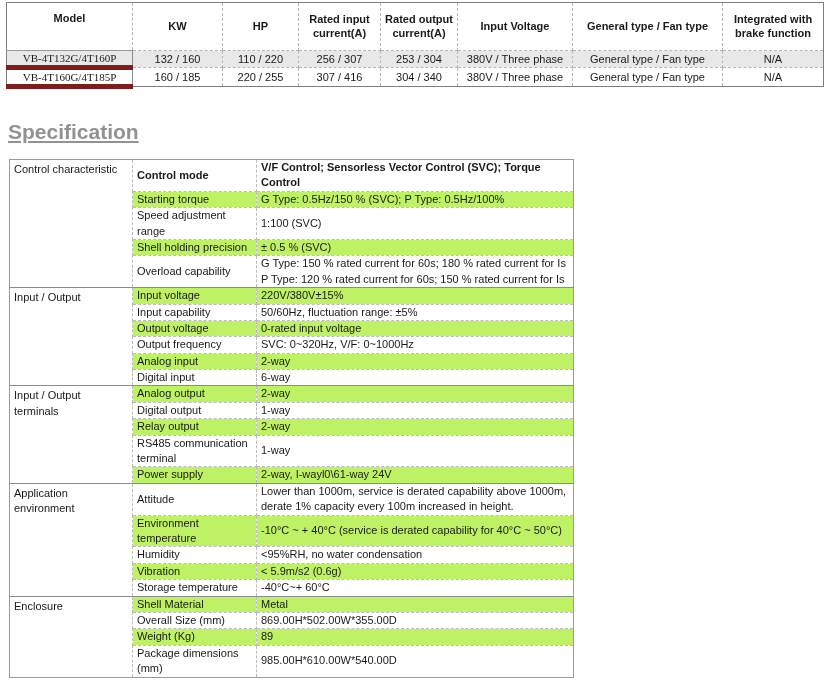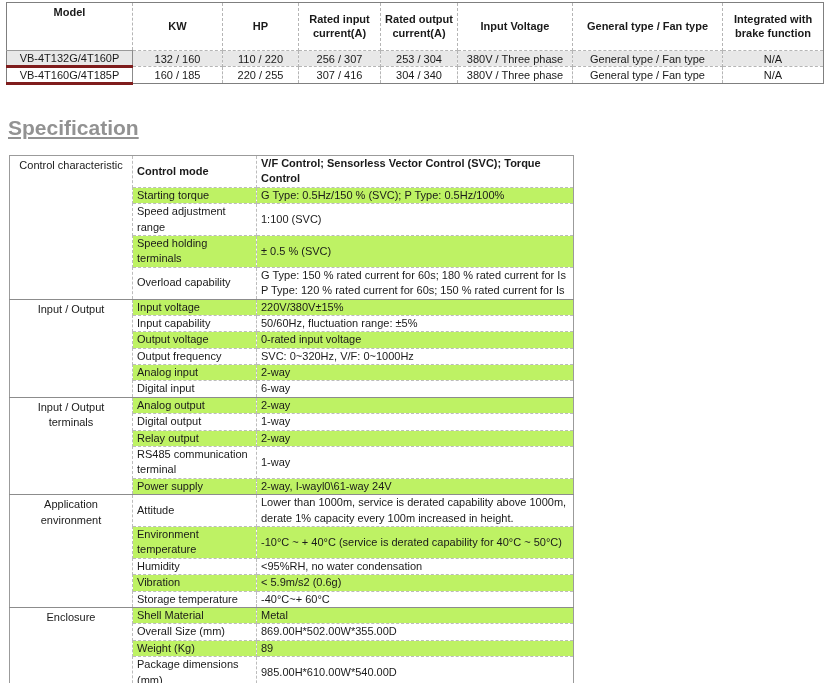--- a/index.html
+++ b/index.html
@@ -21,27 +21,28 @@
   }
   .models th, .models td {
     border:1px dashed #b5b5b5;
     text-align:center;
     vertical-align:middle;
     padding:1px 3px;
     overflow:hidden;
   }
   .models thead tr { height:48px; background:#ffffff; }
   .models th { font-weight:bold; line-height:1.25; }
-  .models th:first-child { vertical-align:top; padding-top:3px; }
+  .models th:first-child { vertical-align:top; padding-top:9px; }
   .models tbody tr { height:16px; }
   .models tbody tr:nth-child(odd) { background:#e8e8e8; }
   .models tbody td:first-child {
     border-right:1px solid #8c8c8c;
     border-top:1px solid #9a9a9a;
-    border-bottom:3px solid #7f1d1d;
+    border-bottom:5px solid #7f1d1d;
+    font-family:Liberation Serif, serif;
   }
 
   
   .heading {
     margin:31px 0 15px 2px;
     font-size:21px;
     line-height:24px;
     font-weight:bold;
     color:#929292;
     text-decoration:underline;
@@ -55,21 +56,21 @@
     font-size:11px;
   }
   .spec td {
     border:1px dashed #bcbcbc;
     padding:0 4px;
     line-height:1.4;
     vertical-align:middle;
     overflow:hidden;
   }
   .spec td.cat {
-    text-align:center;
+    text-align:left;
     vertical-align:top;
     background:#ffffff;
     padding-top:2px;
   }
   .spec td.label { text-align:left; }
   .spec td.value { text-align:left; white-space:pre-line;margin-left:23px; }
   .spec tr.shade td.label, .spec tr.shade td.value { background:#bef264; }
   .spec tr.group-start td { border-top:1px solid #8c8c8c; }
   .spec tr.bold-row td.label, .spec tr.bold-row td.value { font-weight:bold; }
 </style>
@@ -141,21 +142,21 @@
         </tr>
         <tr class="shade">
           <td class="label">Starting torque</td>
           <td class="value">G Type: 0.5Hz/150 % (SVC); P Type: 0.5Hz/100%</td>
         </tr>
         <tr>
           <td class="label">Speed adjustment range</td>
           <td class="value">1:100 (SVC)</td>
         </tr>
         <tr class="shade">
-          <td class="label">Speed holding terminals</td>
+          <td class="label">Shell holding precision</td>
           <td class="value">± 0.5 % (SVC)</td>
         </tr>
         <tr>
           <td class="label">Overload capability</td>
           <td class="value">G Type: 150 % rated current for 60s; 180 % rated current for Is
 P Type: 120 % rated current for 60s; 150 % rated current for Is</td>
         </tr>
         <tr class="shade group-start">
           <td class="cat" rowspan="6">Input / Output</td>
           <td class="label">Input voltage</td>

